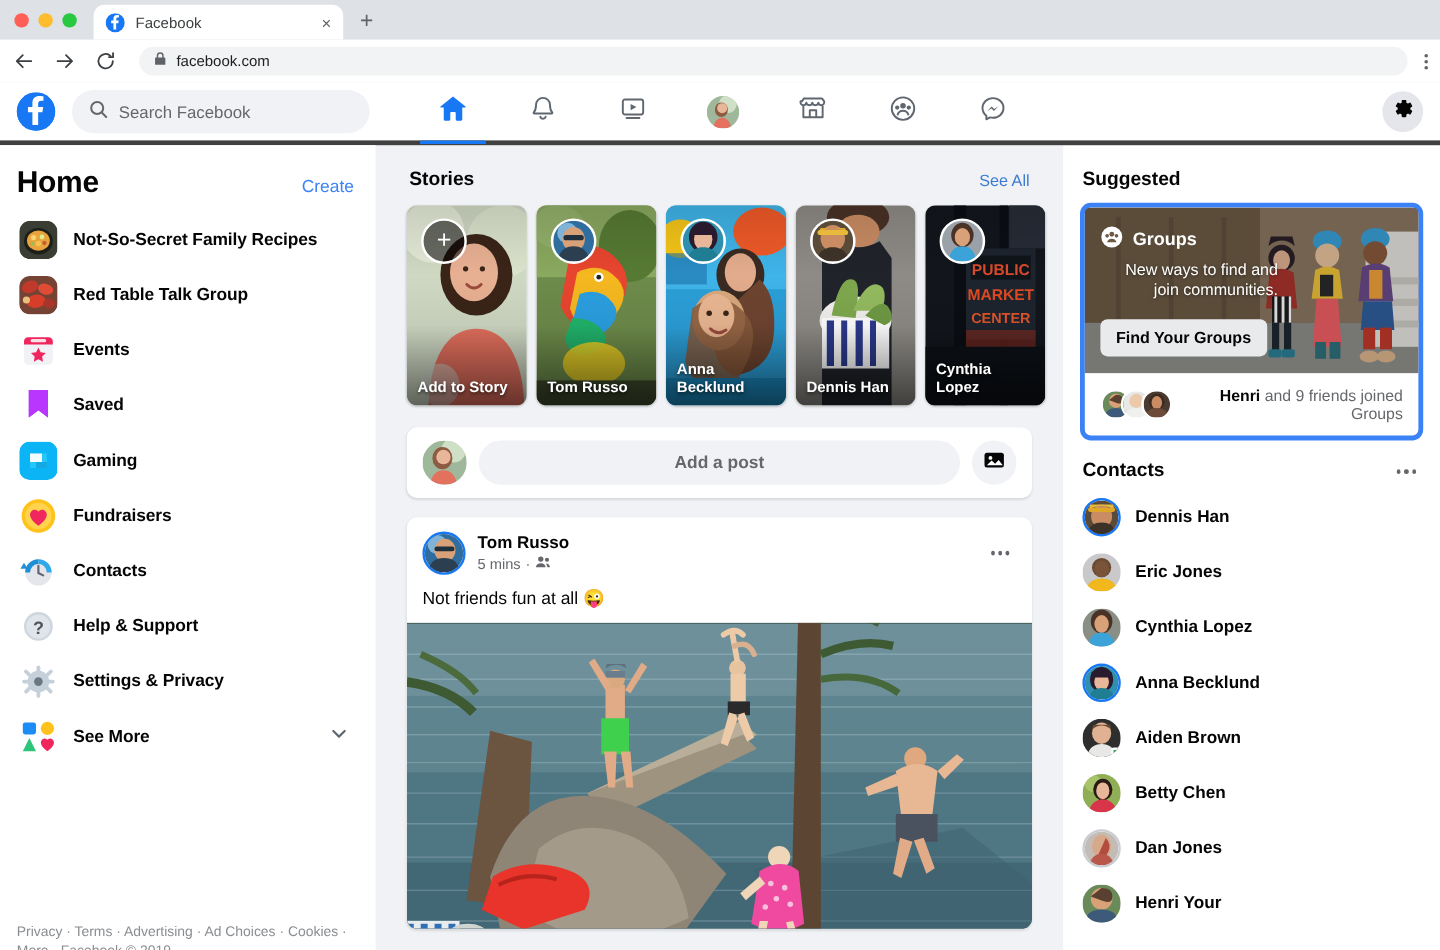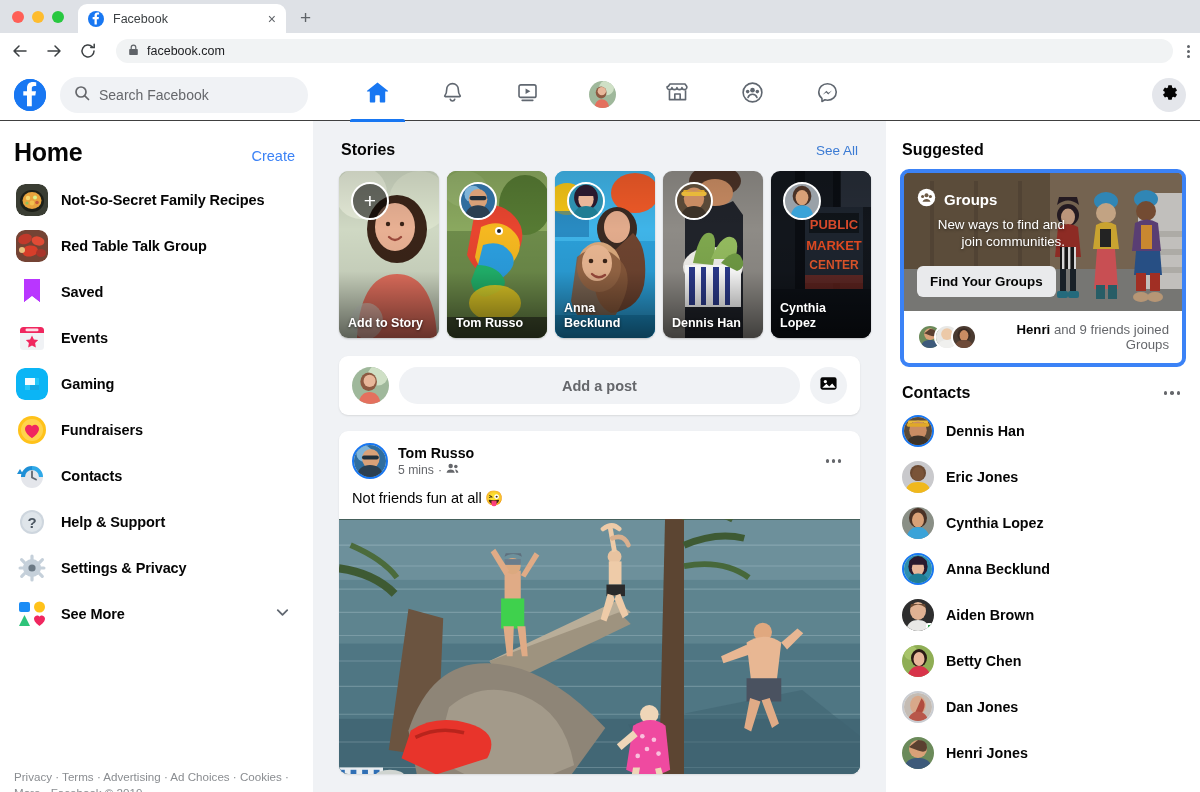--- a/index.html
+++ b/index.html
@@ -32,21 +32,21 @@
   .omnibox {
     flex: 1; height: 24px; background: #f1f3f4; border-radius: 12px;
     display: flex; align-items: center; gap: 8px; padding: 0 12px; margin-left: 4px;
   }
   .omni-url { font-size: 12.5px; color: #202124; }
   .tb-menu { display: flex; flex-direction: column; gap: 2px; align-items: center; cursor: pointer; }
   .tb-menu i { width: 3px; height: 3px; border-radius: 50%; background: #5f6368; display: block; }
 
   
   .fb-topbar {
-    height: 52px; background: #fff; border-bottom: 1px solid #404040;
+    height: 52px; background: #fff; border-bottom: 4px solid #404040;
     display: flex; align-items: center; padding: 0 14px; position: relative;
   }
   .fb-logo { width: 32px; height: 32px; border-radius: 50%; background: #1877f2; flex: 0 0 32px; position: relative; }
   .fb-logo svg { position: absolute; left: 0; top: 0; }
   .search-box {
     margin-left: 14px; width: 248px; height: 36px; background: #f0f2f5;
     border-radius: 18px; display: flex; align-items: center; gap: 9px; padding: 0 14px;
     cursor: text;
   }
   .search-ph { font-size: 14px; color: #65676b; }
@@ -356,43 +356,43 @@
             <ellipse cx="25" cy="23" rx="5" ry="4" fill="#a8342a"></ellipse>
             <circle cx="6" cy="20" r="3" fill="#e8c07d"></circle>
           </svg>
       </span>
       <span class="side-label">Red Table Talk Group</span>
     </div>
 
     <div class="side-item">
       <span class="side-ico">
         <svg class="ph" viewBox="0 0 32 32">
+            <rect x="4" y="5" width="24" height="23" rx="3.5" fill="#f0f2f5"></rect>
+            <path d="M4 8.5A3.5 3.5 0 017.5 5h17A3.5 3.5 0 0128 8.5v2.5H4z" fill="#f0275f"></path>
+            <rect x="9.5" y="6.6" width="13" height="2.6" rx="1.3" fill="#fff" opacity=".85"></rect>
+            <path d="M16 13.6l1.9 3.9 4.3.6-3.1 3 .75 4.3-3.85-2-3.85 2 .75-4.3-3.1-3 4.3-.6z" fill="#f0275f"></path>
+          </svg>
+      </span>
+      <span class="side-label">Events</span>
+    </div>
+
+    <div class="side-item">
+      <span class="side-ico">
+        <svg class="ph" viewBox="0 0 32 32">
             <path d="M8 3h16v23l-8-6.2L8 26z" fill="#a020f0"></path>
             <path d="M8 3h16v23l-8-6.2L8 26z" fill="url(#bmg)"></path>
             <defs>
               <linearGradient id="bmg" x1="8" y1="3" x2="24" y2="26">
                 <stop offset="0" stop-color="#b936ff"></stop>
                 <stop offset="1" stop-color="#9000e0"></stop>
               </linearGradient>
             </defs>
           </svg>
       </span>
       <span class="side-label">Saved</span>
-    </div>
-
-    <div class="side-item">
-      <span class="side-ico">
-        <svg class="ph" viewBox="0 0 32 32">
-            <rect x="4" y="5" width="24" height="23" rx="3.5" fill="#f0f2f5"></rect>
-            <path d="M4 8.5A3.5 3.5 0 017.5 5h17A3.5 3.5 0 0128 8.5v2.5H4z" fill="#f0275f"></path>
-            <rect x="9.5" y="6.6" width="13" height="2.6" rx="1.3" fill="#fff" opacity=".85"></rect>
-            <path d="M16 13.6l1.9 3.9 4.3.6-3.1 3 .75 4.3-3.85-2-3.85 2 .75-4.3-3.1-3 4.3-.6z" fill="#f0275f"></path>
-          </svg>
-      </span>
-      <span class="side-label">Events</span>
     </div>
 
     <div class="side-item">
       <span class="side-ico">
         <svg class="ph" viewBox="0 0 32 32">
             <rect width="32" height="32" rx="8" fill="#0bb5f5"></rect>
             <path d="M9 10h14v12H9z" fill="#27c9fb" opacity=".9"></path>
             <path d="M9 10h10v7H9z" fill="#fff" opacity=".95"></path>
             <path d="M14 17h9v5h-9z" fill="#0694d6" opacity=".6"></path>
           </svg>
@@ -961,16 +961,16 @@
     </div>
     <div class="contact">
       <span class="c-av">
         <svg class="ph" viewBox="0 0 32 32" preserveAspectRatio="xMidYMid slice">
             <rect width="32" height="32" fill="#6b8a5a"></rect>
             <circle cx="16" cy="12" r="9" fill="#d9a178"></circle>
             <path d="M16 3q9 0 9 7t-9 3.5-9-3.5 9-7z" fill="#5a4030"></path>
             <path d="M2 32c1-8 6-11 14-11s13 3 14 11z" fill="#3d5a7a"></path>
           </svg>
       </span>
-      <span class="c-name">Henri Jones</span>
+      <span class="c-name">Henri Your</span>
     </div>
   </div>
 </div>
 
 </body></html>

